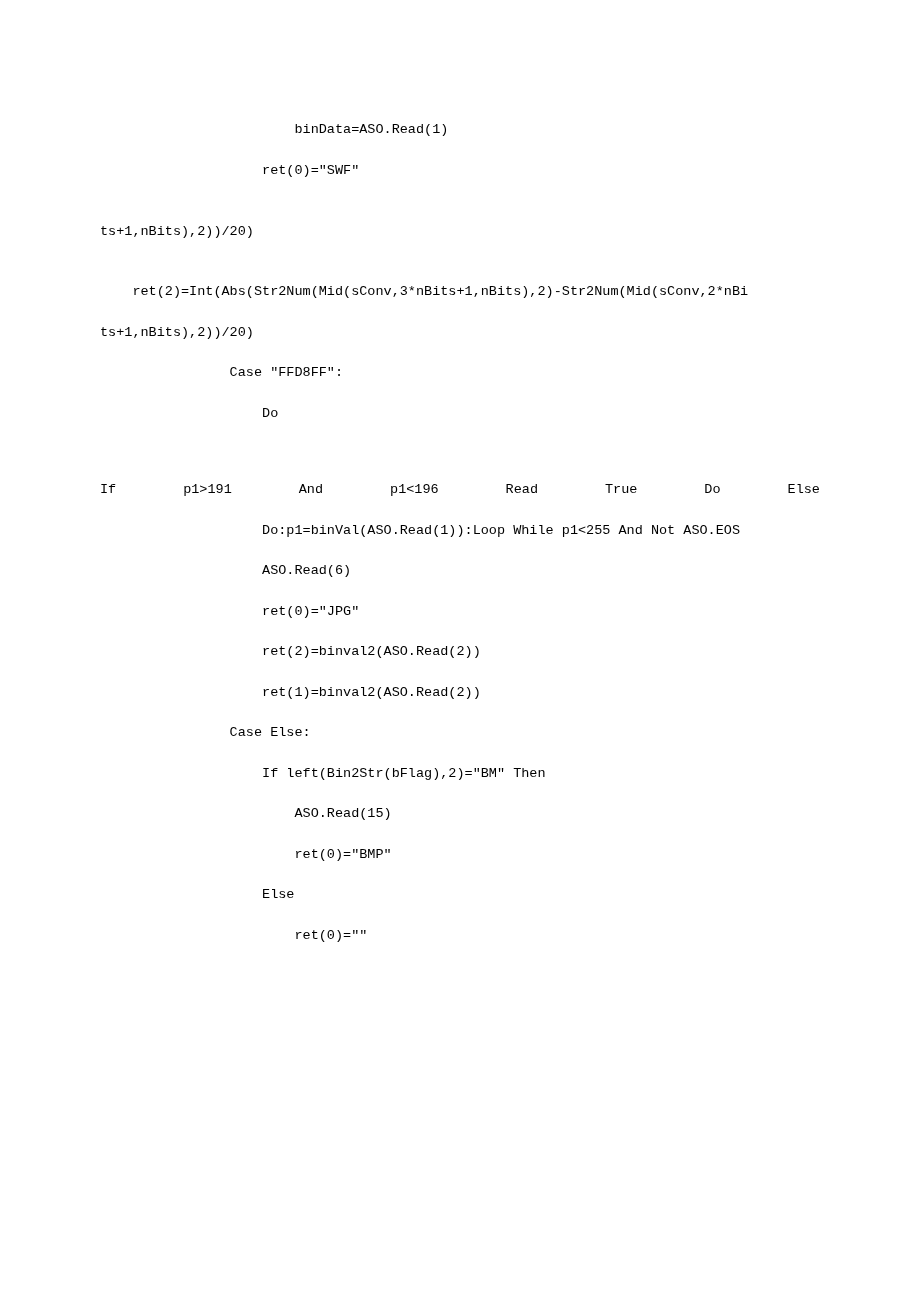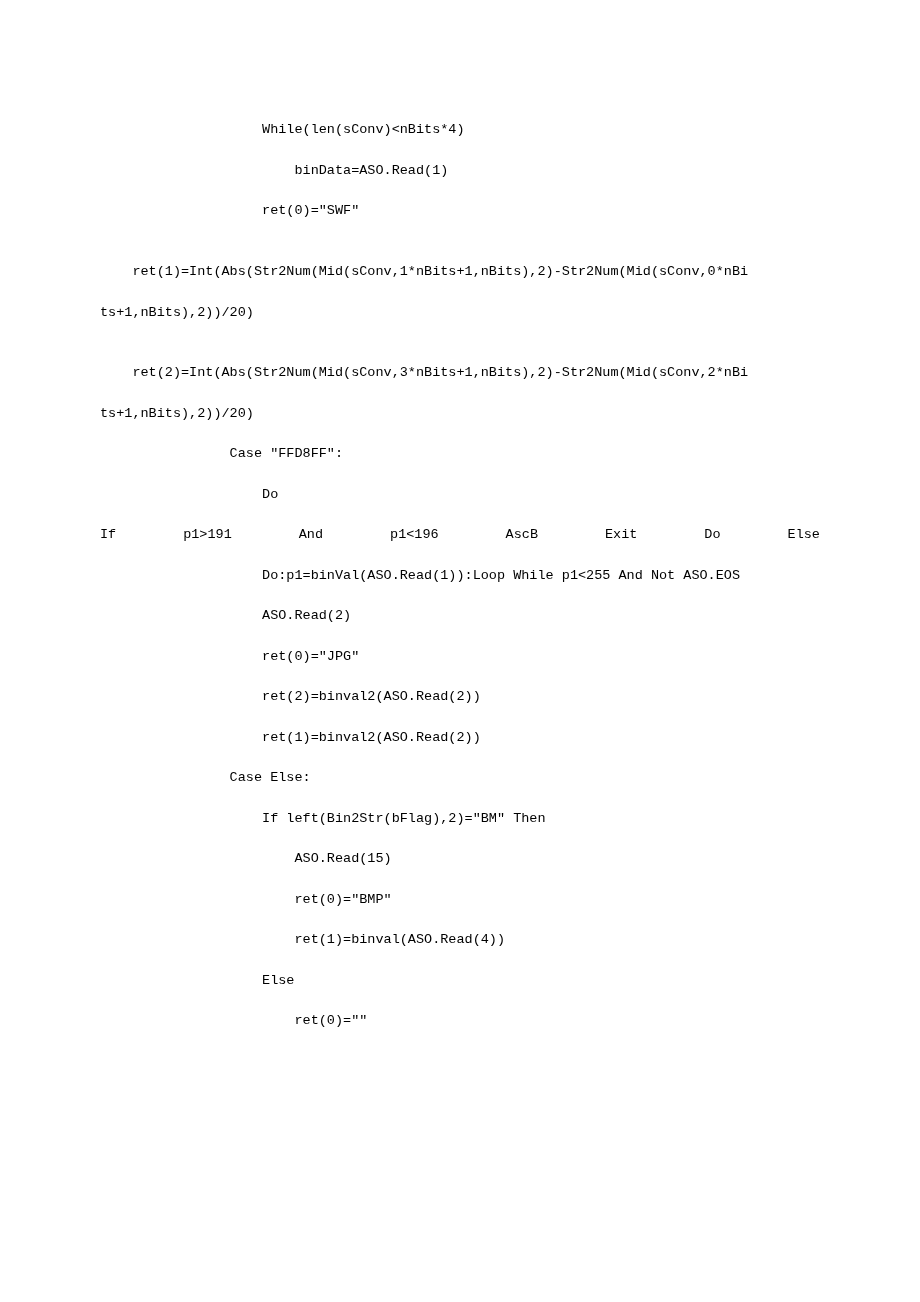--- a/index.html
+++ b/index.html
@@ -17,57 +17,54 @@
     white-space: pre;
   }
   .line {
     white-space: pre;
   }
   .just {
     display: flex;
     justify-content: space-between;
     white-space: normal;
   }
-  .just span { white-space: nowrap; }
+  .just span { white-space: nowrap; margin-top: 36px; }
 </style>
 </head>
 <body>
 
 <div class="page">
-<div class="line">                    While(len(sConv)&lt;nBits*4)</div>
 <div class="line">                        binData=ASO.Read(1)</div>
 <div class="line">                    ret(0)="SWF"</div>
 <div class="line"></div>
-<div class="line">    ret(1)=Int(Abs(Str2Num(Mid(sConv,1*nBits+1,nBits),2)-Str2Num(Mid(sConv,0*nBi</div>
 <div class="line">ts+1,nBits),2))/20)</div>
 <div class="line"></div>
 <div class="line">    ret(2)=Int(Abs(Str2Num(Mid(sConv,3*nBits+1,nBits),2)-Str2Num(Mid(sConv,2*nBi</div>
 <div class="line">ts+1,nBits),2))/20)</div>
 <div class="line">                Case "FFD8FF":</div>
 <div class="line">                    Do</div>
 <div class="just">
   <span>                    If</span>
   <span>p1&gt;191</span>
   <span>And</span>
   <span>p1&lt;196</span>
-  <span>AscB</span>
-  <span>Exit</span>
+  <span>Read</span>
+  <span>True</span>
   <span>Do</span>
   <span>Else</span>
 </div>
 <div class="line">                    Do:p1=binVal(ASO.Read(1)):Loop While p1&lt;255 And Not ASO.EOS</div>
-<div class="line">                    ASO.Read(2)</div>
+<div class="line">                    ASO.Read(6)</div>
 <div class="line">                    ret(0)="JPG"</div>
 <div class="line">                    ret(2)=binval2(ASO.Read(2))</div>
 <div class="line">                    ret(1)=binval2(ASO.Read(2))</div>
 <div class="line">                Case Else:</div>
 <div class="line">                    If left(Bin2Str(bFlag),2)="BM" Then</div>
 <div class="line">                        ASO.Read(15)</div>
 <div class="line">                        ret(0)="BMP"</div>
-<div class="line">                        ret(1)=binval(ASO.Read(4))</div>
 <div class="line">                    Else</div>
 <div class="line">                        ret(0)=""</div>
 
 
 
 
 
 <div class="line"></div>
 
 

